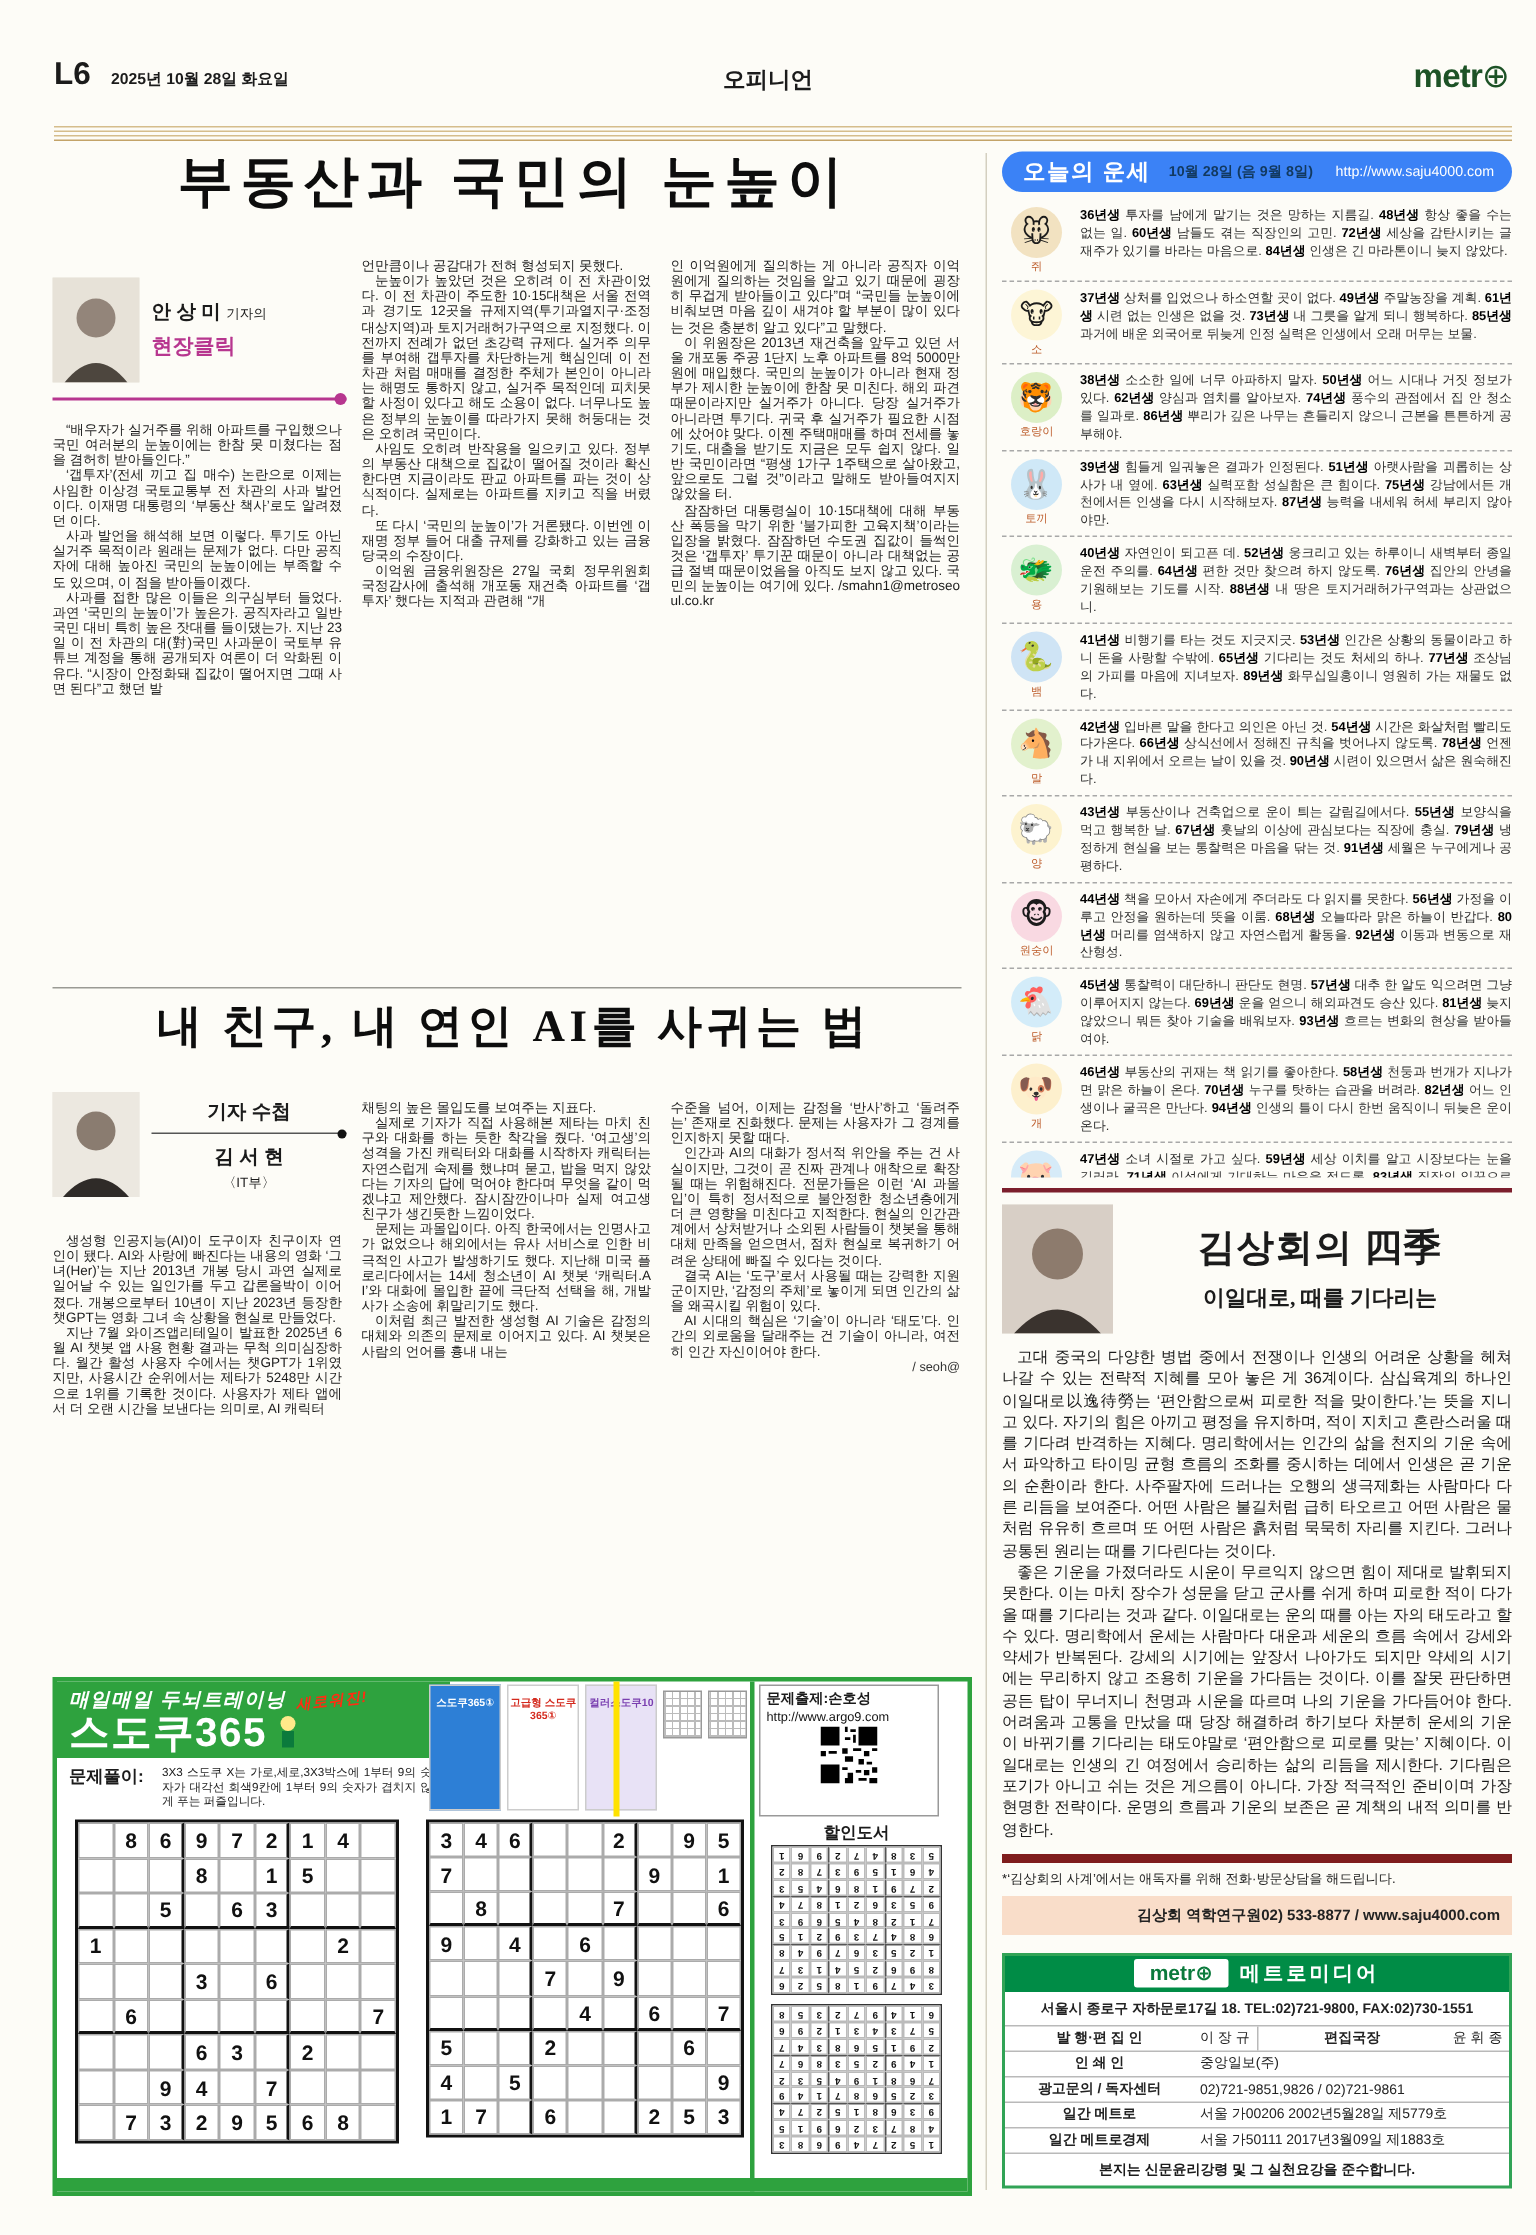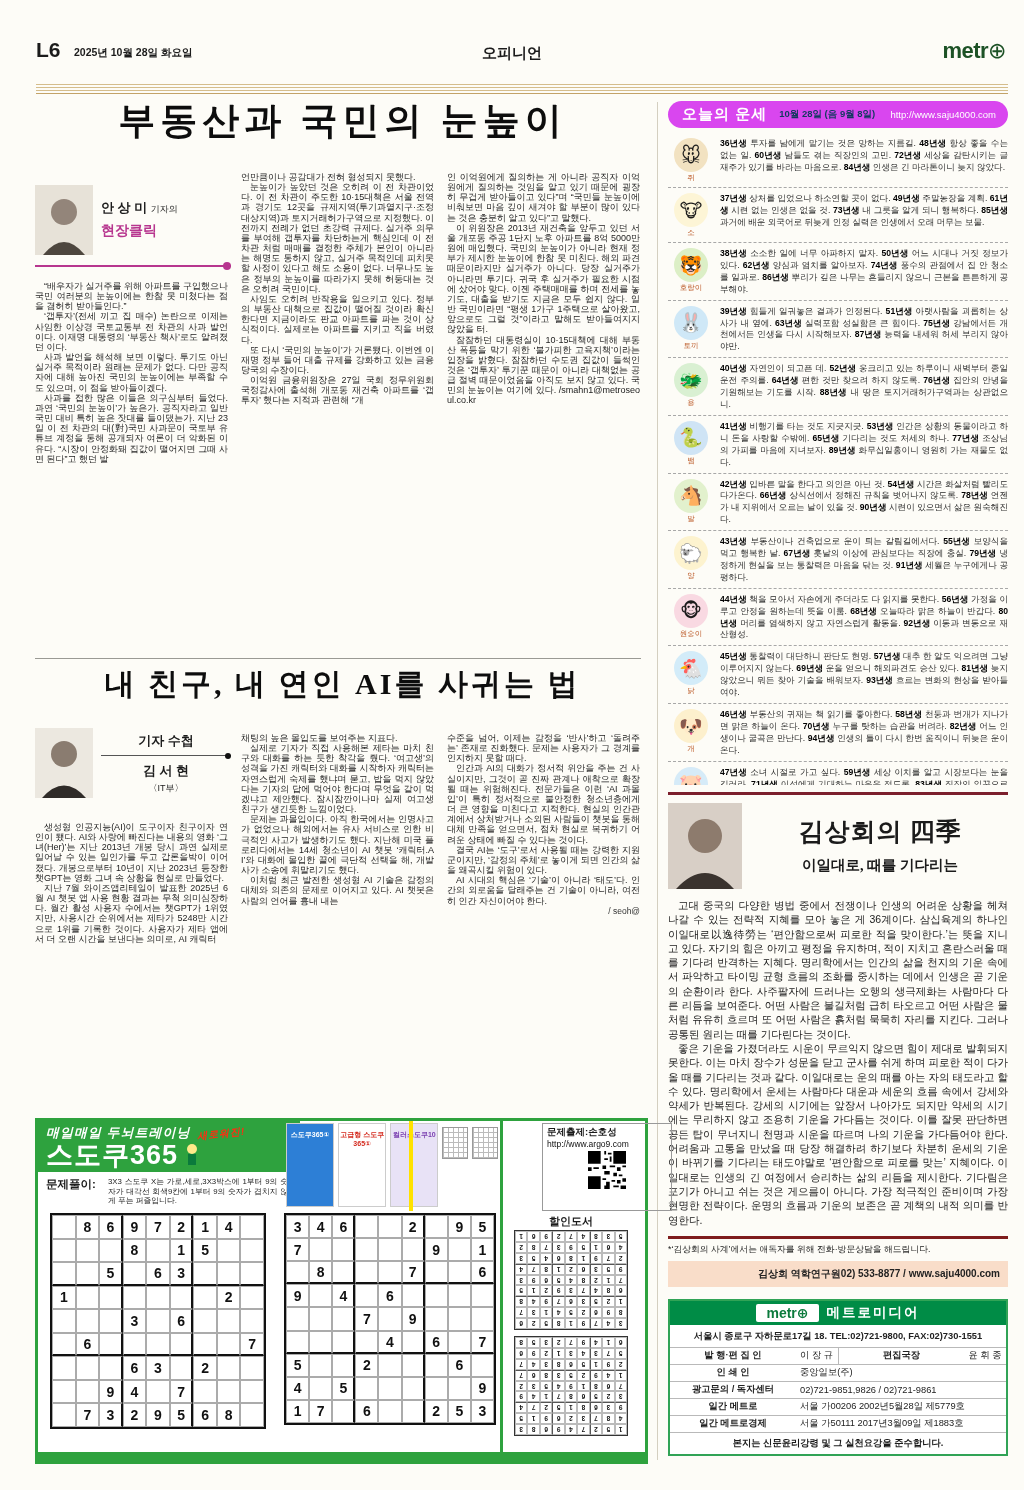--- a/index.html
+++ b/index.html
@@ -38,41 +38,41 @@
   .a2-name{font-size:13px;font-weight:800;text-align:center;}
   .a2-dept{font-size:9px;text-align:center;margin-top:2px;}
   .bodycol{font-size:9px;line-height:10.15px;text-align:justify;word-break:break-all;
            color:#1c1c1c;overflow:hidden;}
   .bodycol .para{margin:0;text-indent:9px;}
   .bodycol .para.cont{text-indent:0;}
   .bodycol .sign{margin:0;text-align:right;font-size:8.5px;color:#333;}
   .divider{left:35px;width:606px;top:658px;height:1px;background:#9a9a94;}
   
   #sidebar{left:668px;top:101px;width:340px;}
-  .horo-bar{height:27px;border-radius:14px;background:#d946ef;display:flex;align-items:center;}
+  .horo-bar{height:27px;border-radius:14px;background:#3b82f6;display:flex;align-items:center;}
   .horo-bar .t{color:#fff;font-size:15px;font-weight:800;padding-left:14px;letter-spacing:1px;}
   .horo-bar .d{color:#12395f;font-size:9.5px;font-weight:700;margin-left:12px;}
   .horo-bar .u{margin-left:auto;padding-right:12px;color:#fff;font-size:9.5px;text-decoration:none;}
   #horo-list{margin-top:5px;height:652px;overflow:hidden;}
   .horo-row{display:flex;gap:6px;padding:5px 0 4px;border-bottom:1px dashed #a8a8a8;}
   .horo-icon{flex:0 0 46px;text-align:center;}
   .horo-circle{width:34px;height:34px;border-radius:50%;margin:0 auto;display:flex;align-items:center;justify-content:center;font-size:19px;}
   .horo-animal{font-size:7.5px;color:#bc5a28;margin-top:1px;}
   .horo-text{flex:1;font-size:8.6px;line-height:11.9px;text-align:justify;word-break:break-all;color:#2a2a2a;}
   .horo-text b{color:#000;}
   
   #sagye{margin-top:7px;border-top:3px solid #7c1f2d;padding-top:8px;}
   .sagye-head{display:flex;gap:10px;}
   .sagye-photo{width:74px;height:86px;background:#ddd5cc;flex:0 0 auto;}
   .sagye-titles{flex:1;text-align:center;font-family:"Liberation Serif","DejaVu Serif",serif;}
   .sagye-title{font-size:25px;font-weight:800;margin-top:12px;letter-spacing:1px;}
   .sagye-sub{font-size:14.5px;font-weight:600;margin-top:8px;}
   #sagye-body{margin-top:9px;font-size:10.5px;line-height:14.3px;text-align:justify;word-break:break-all;color:#191919;}
   #sagye-body p{margin:0;text-indent:10px;}
-  .sagye-note{margin-top:9px;font-size:8.8px;color:#222;border-top:3px solid #7f1d1d;padding-top:5px;}
+  .sagye-note{margin-top:9px;font-size:8.8px;color:#222;border-top:6px solid #7f1d1d;padding-top:5px;}
   .sagye-contact{margin-top:5px;background:#f9ddc9;padding:6px 8px;text-align:right;font-size:10px;font-weight:800;color:#222;}
   
   #metrobox{margin-top:12px;border:2px solid #31a356;background:#fff;}
   .mb-head{height:24px;background:#008c46;display:flex;align-items:center;justify-content:center;gap:8px;}
   .mb-logo{background:#fff;color:#0b7a3c;font-weight:800;font-size:14px;padding:1px 10px;border-radius:2px;}
   .mb-title{color:#fff;font-weight:800;font-size:13.5px;letter-spacing:2px;}
   .mb-address{font-size:9.3px;text-align:center;padding:5px 4px 4px;font-weight:700;color:#222;}
   .mb-row{display:flex;align-items:center;border-top:1px solid #b9b9b9;min-height:16px;font-size:9.3px;color:#222;}
   .mb-cell{padding:1px 4px;}
   .mb-label{flex:0 0 118px;text-align:center;font-weight:700;}
@@ -89,21 +89,21 @@
   .mascot::before{content:'';position:absolute;left:3px;top:0;width:10px;height:10px;border-radius:50%;background:#ffe98a;}
   .mascot::after{content:'';position:absolute;left:4px;top:10px;width:8px;height:11px;background:#0b7a3c;}
   .howto{position:absolute;left:8px;top:56px;width:242px;display:flex;gap:4px;}
   .howto .lbl{font-size:11.5px;font-weight:800;flex:0 0 58px;}
   .howto .txt{font-size:7.8px;line-height:9.6px;text-align:justify;word-break:break-all;}
   .books{position:absolute;left:248px;top:2px;width:212px;height:88px;display:flex;gap:4px;align-items:flex-start;}
   .book{height:84px;border:1px solid #ccc;font-size:7px;font-weight:800;text-align:center;padding-top:6px;box-sizing:border-box;}
   .minigrid{width:30px;height:30px;margin-top:4px;border:1px solid #999;
     background:repeating-linear-gradient(0deg,#bbb 0 1px,transparent 1px 5px),repeating-linear-gradient(90deg,#bbb 0 1px,transparent 1px 5px);}
   .ystrip{position:absolute;left:371px;top:0;width:4px;height:90px;background:#ffe200;}
-  .qr-box{position:absolute;left:468px;top:2px;width:130px;height:88px;border:1px solid #999;padding:2px 4px;box-sizing:border-box;text-align:center;margin-left:36px;}
+  .qr-box{position:absolute;left:468px;top:2px;width:120px;height:88px;border:1px solid #999;padding:2px 4px;box-sizing:border-box;text-align:center;}
   .qr-pub{font-size:9.5px;font-weight:800;text-align:left;}
   .qr-url{font-size:8.5px;text-align:left;color:#111;text-decoration:none;display:block;}
   .qr-svg{margin-top:2px;}
   .discount{position:absolute;left:468px;top:93px;width:130px;text-align:center;font-weight:800;font-size:11px;}
   .answers{position:absolute;left:476px;top:109px;width:114px;display:flex;flex-direction:column;gap:6px;}
   .sudoku{display:grid;grid-template-columns:repeat(9,1fr);grid-template-rows:repeat(9,1fr);border:2px solid #111;background:#fff;box-sizing:border-box;}
   .sudoku .cell{border:1px solid #ababab;display:flex;align-items:center;justify-content:center;
                 font-size:14px;font-weight:700;color:#111;}
   .sudoku .br{border-right:2px solid #111;}
   .sudoku .bb{border-bottom:2px solid #111;}

